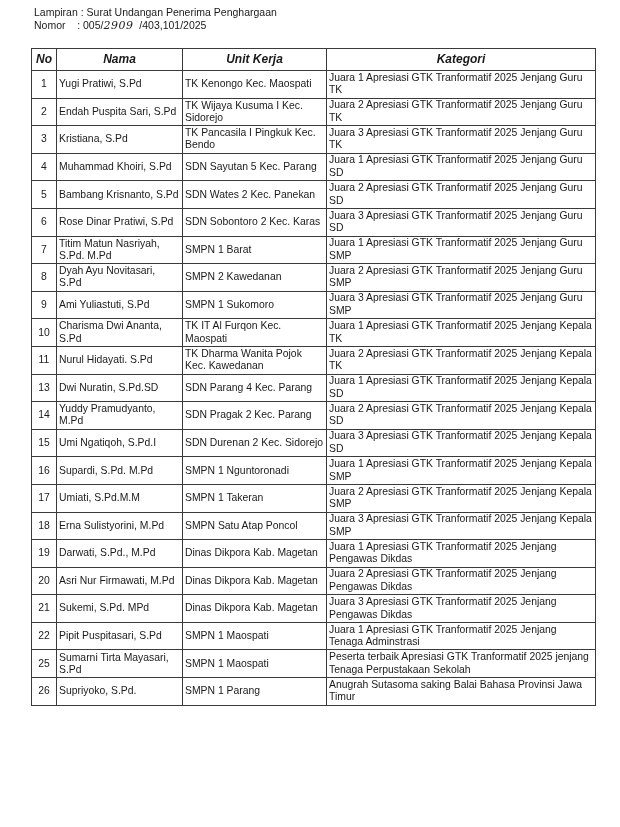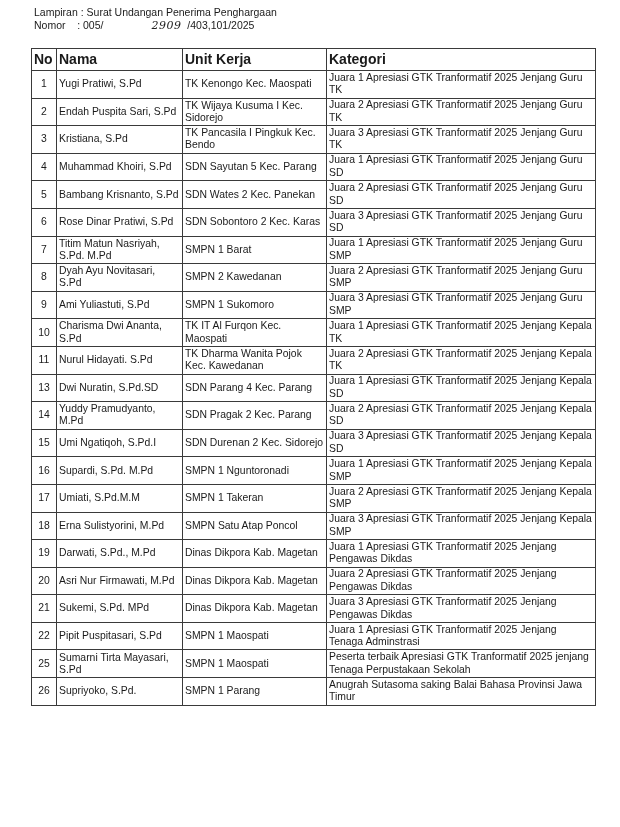--- a/index.html
+++ b/index.html
@@ -22,42 +22,42 @@
       font-size: 10.5px;
       line-height: 13px;
     }
     .header-line { white-space: pre; }
     .handwritten {
       font-family: "DejaVu Serif", serif;
       font-style: italic;
       font-size: 11px;
       color: #222;
       letter-spacing: 0.5px;
-      margin-left: 48px;
     }
     table.award-table {
       position: absolute;
       left: 31px;
       top: 48px;
       width: 564px;
       border-collapse: collapse;
       table-layout: fixed;
       font-size: 10.4px;
       line-height: 12.2px;
     }
     .award-table th, .award-table td {
       border: 1px solid #3a3a3a;
       padding: 0 2px;
       vertical-align: middle;
     }
     .award-table th {
       height: 21px;
       font-weight: bold;
-      font-size: 14px;
-      text-align: left;
+      font-size: 12px;
+      text-align: center;
+      font-style: italic;
     }
     .award-table td { height: 26.6px; }
     .award-table td.col-no { text-align: center; }
     .award-table td.col-kat { line-height: 12.6px; }
     col.c-no { width: 25px; }
     col.c-nama { width: 126px; }
     col.c-unit { width: 144px; }
     col.c-kat { width: 269px; }
   </style>
 </head>

